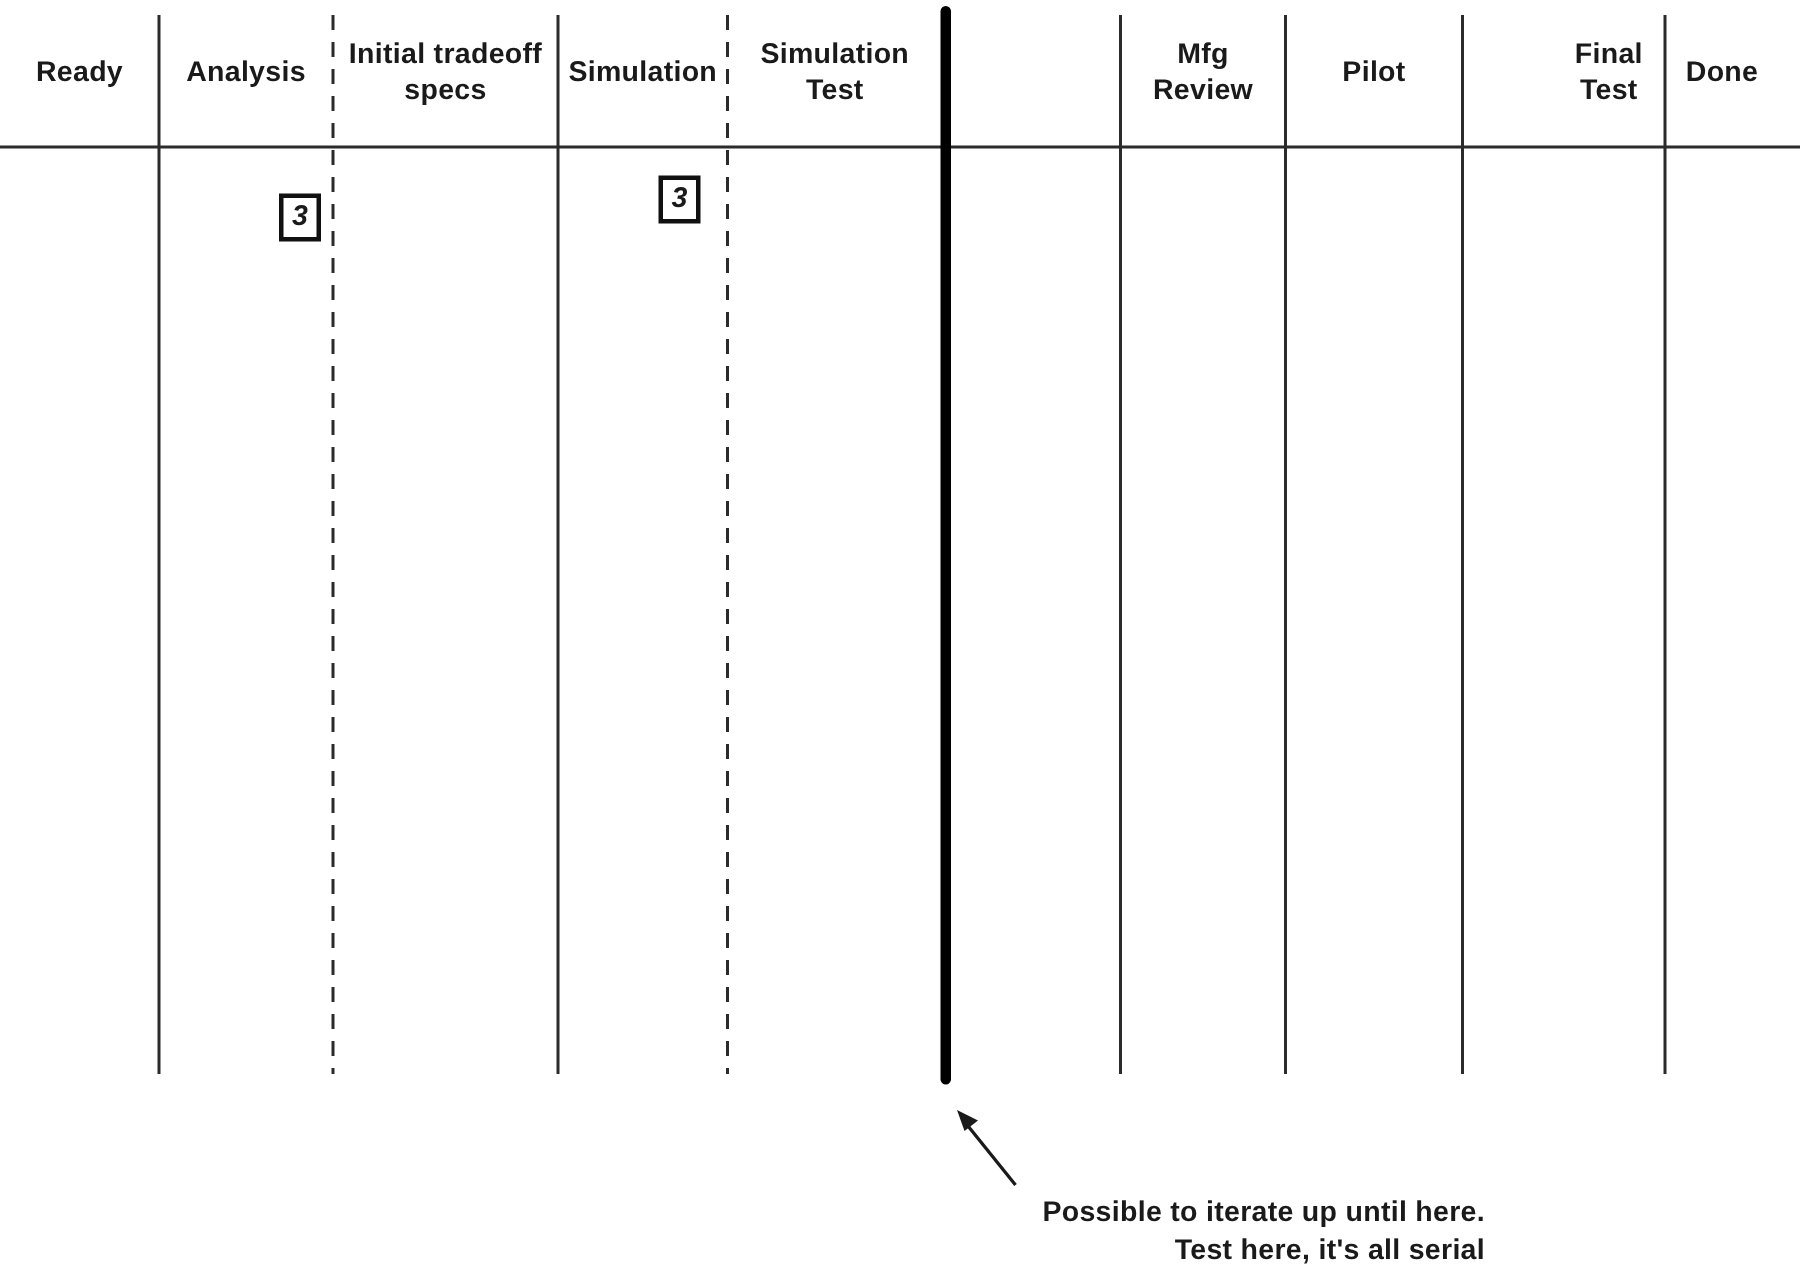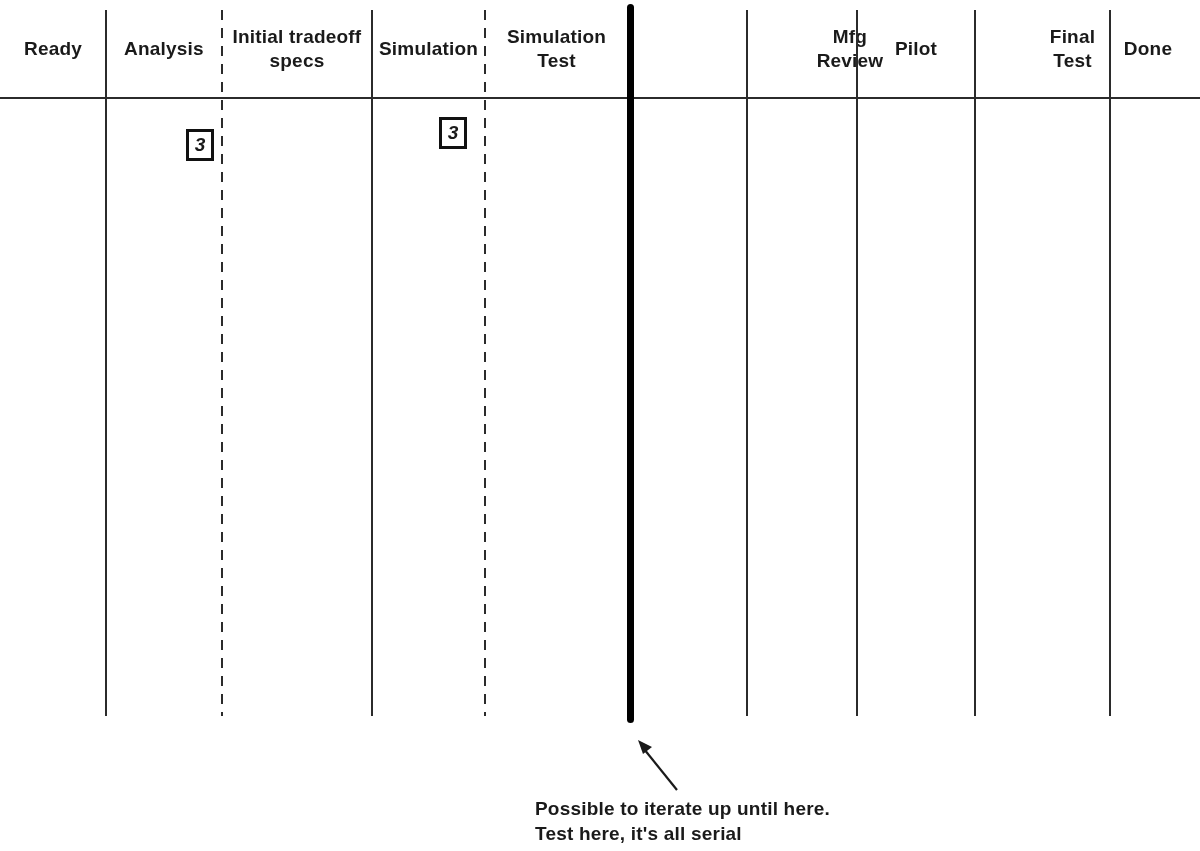--- a/index.html
+++ b/index.html
@@ -84,40 +84,40 @@
     left: 622px;
     top: 732px;
     width: 72px;
     height: 66px;
   }
   .caption {
     position: absolute;
     left: 535px;
     top: 796px;
     width: 455px;
-    text-align: left;
+    text-align: right;
     font-size: 19px;
     font-weight: 700;
     line-height: 25px;
     letter-spacing: 0.2px;
   }
 </style>
 </head>
 <body>
 
 <div class="board">
 
   <div class="col-label" style="left:0px;    width:106px;">Ready</div>
   <div class="col-label" style="left:106px;  width:116px;">Analysis</div>
   <div class="col-label" style="left:222px;  width:150px;">Initial tradeoff
 specs</div>
   <div class="col-label" style="left:372px;  width:113px;">Simulation</div>
   <div class="col-label" style="left:485px;  width:143px;">Simulation
 Test</div>
-  <div class="col-label" style="left:747px;  width:110px;padding-left:48px;">Mfg
+  <div class="col-label" style="left:747px;  width:110px;">Mfg
 Review</div>
   <div class="col-label" style="left:857px;  width:118px;">Pilot</div>
   <div class="col-label" style="left:975px;  width:115px;margin-left:40px;">Final
 Test</div>
   <div class="col-label" style="left:1110px; width:76px;">Done</div>
 
   <div class="header-line"></div>
 
   <div class="sep solid" style="left:105px;"></div>
   <div class="sep dashed" style="left:221px;"></div>

